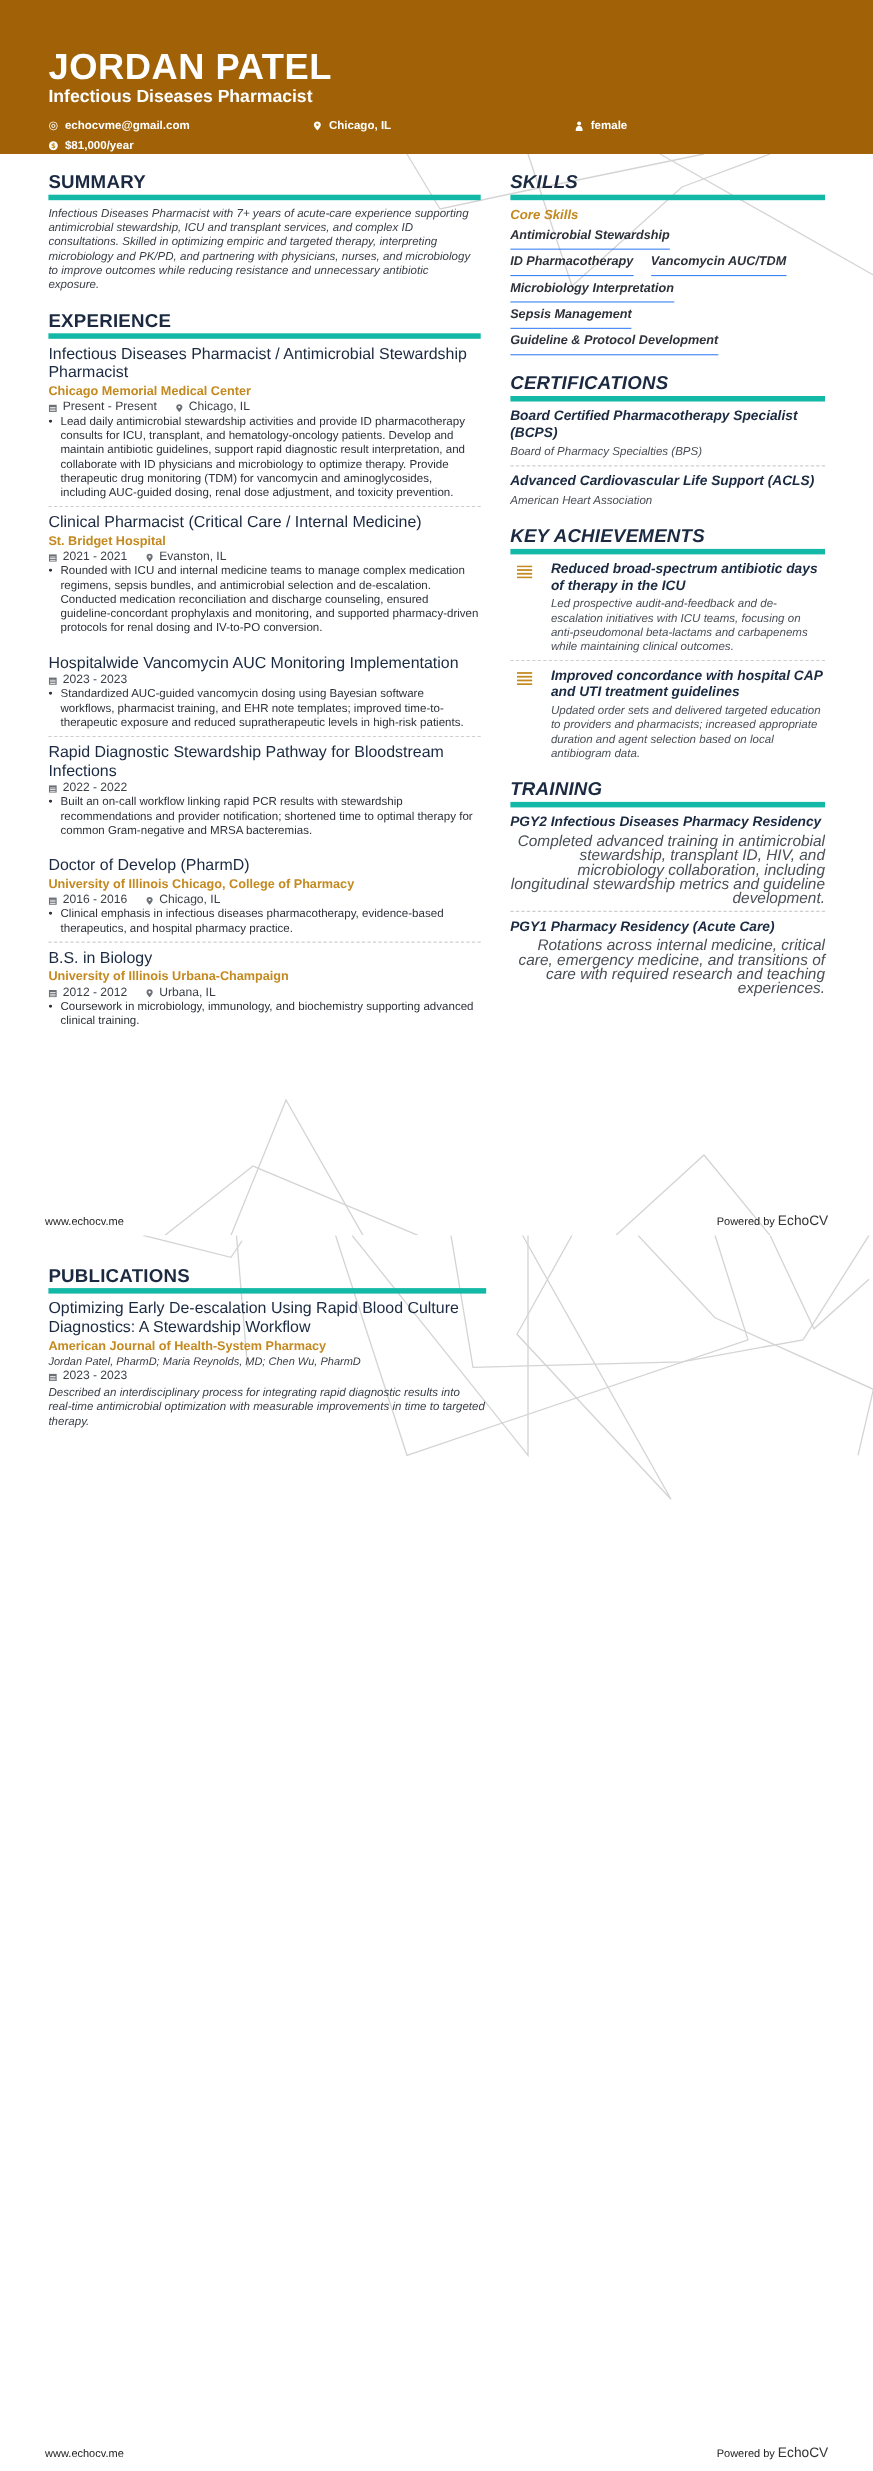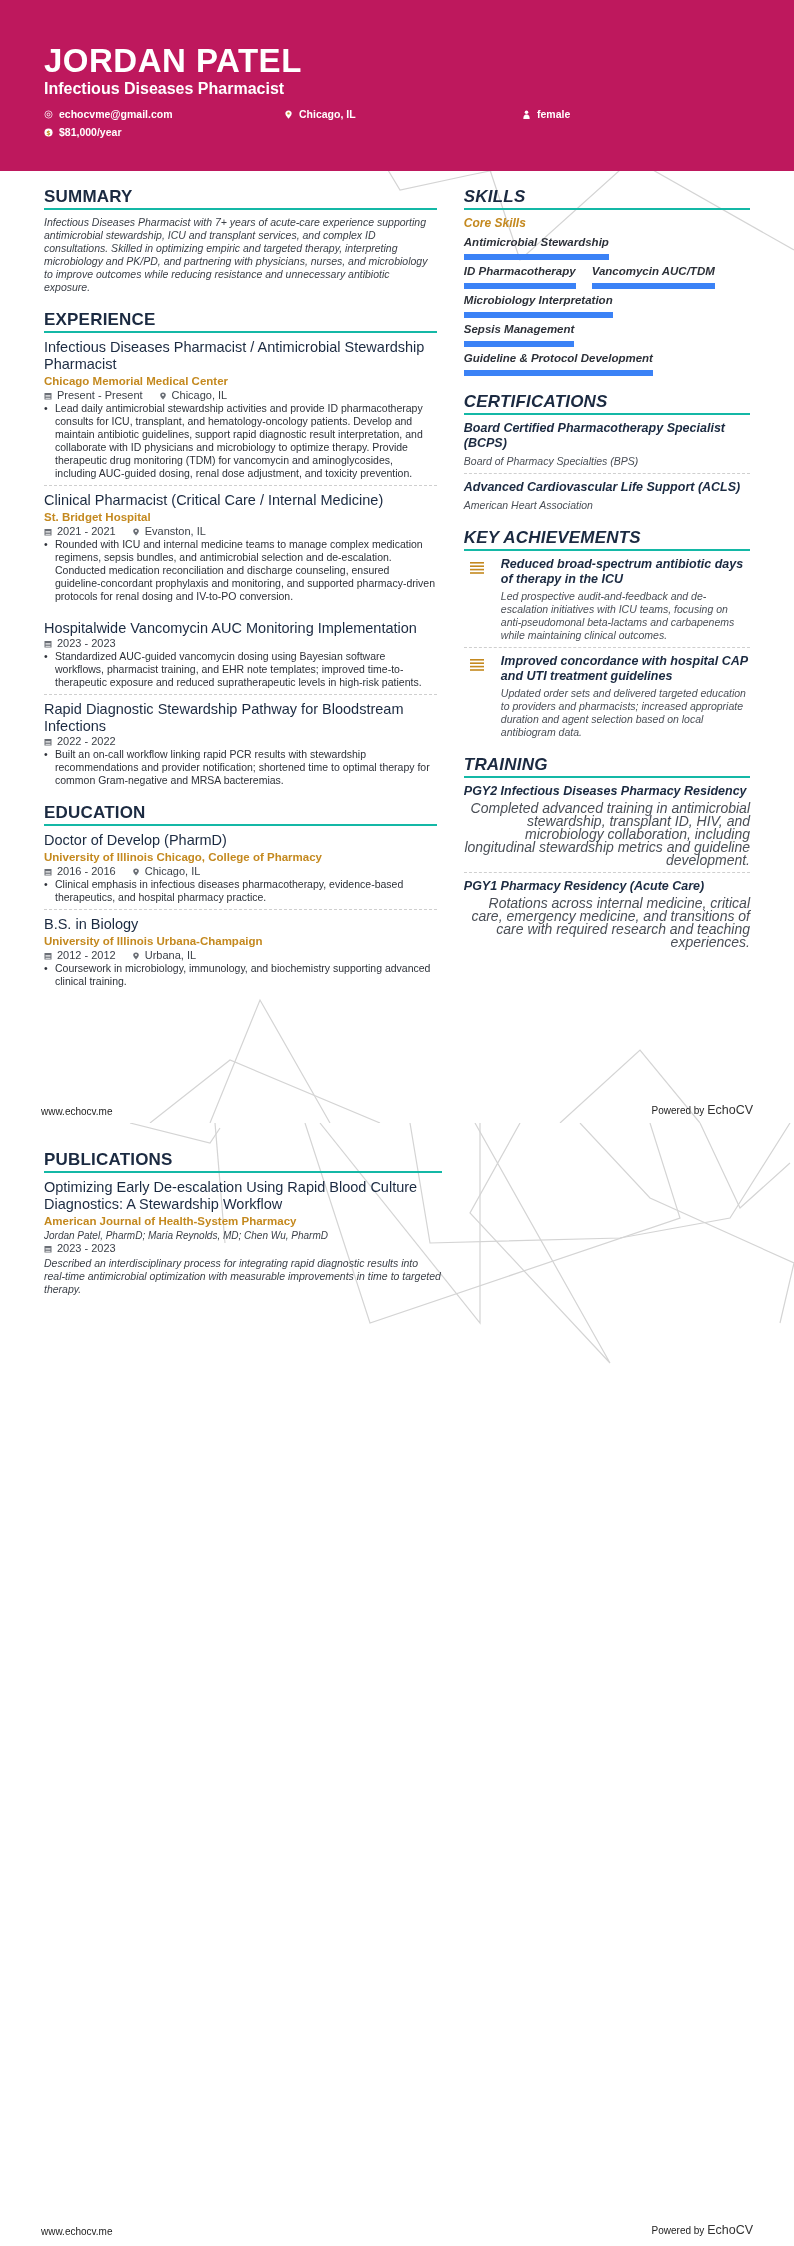--- a/index.html
+++ b/index.html
@@ -1,43 +1,43 @@
 <!DOCTYPE html>
 <html><head>
 <meta charset="utf-8">
 <style>
   * { box-sizing: border-box; margin: 0; padding: 0; }
   html, body { width: 794px; background: #ffffff; }
   body { font-family: "Liberation Sans", "DejaVu Sans", sans-serif; color: #1f2937; position: relative; }
   .page { position: relative; width: 794px; height: 1123px; overflow: hidden; background: #fff; }
   .page2 { position: relative; width: 794px; height: 1123px; overflow: hidden; background: #fff; }
   .bg-lines { position: absolute; left: 0; top: 0; width: 794px; height: 1123px; pointer-events: none; z-index: 0; }
-  .header { position: relative; z-index: 1; background: #be185d; height: 171px; padding: 44px 44px 0 44px; color: #fff; }
+  .header { position: relative; z-index: 1; background: #a16207; height: 140px; padding: 44px 44px 0 44px; color: #fff; }
   .name { font-size: 33px; font-weight: bold; letter-spacing: 0.5px; line-height: 34px; }
   .title { font-size: 16px; font-weight: bold; line-height: 20px; margin-top: 1px; }
   .contacts { display: grid; grid-template-columns: 240px 238px 200px; margin-top: 7px; row-gap: 2px; }
   .contact { display: flex; align-items: center; font-size: 10.5px; font-weight: bold; height: 16px; }
   .contact svg { width: 9px; height: 9px; margin-right: 6px; }
   .cols { position: relative; z-index: 1; display: flex; padding: 0 44px; margin-top: 17px; }
   .left { width: 398px; }
   .right { width: 290px; margin-left: 27px; font-style: italic; }
-  .sec-title { font-size: 17px; font-weight: bold; color: #1b2a41; line-height: 18px; padding-bottom: 2px; border-bottom: 2px solid #14b8a6; margin-bottom: 6px; letter-spacing: 0.2px; }
+  .sec-title { font-size: 17px; font-weight: bold; color: #1b2a41; line-height: 18px; padding-bottom: 2px; border-bottom: 5px solid #14b8a6; margin-bottom: 6px; letter-spacing: 0.2px; }
   .sec { margin-bottom: 17px; }
   .para { font-size: 10.5px; line-height: 13px; color: #3a3f47; font-style: italic; }
   .entry-title { font-size: 14.5px; color: #1b2a41; line-height: 17px; }
   .org { font-size: 11.5px; font-weight: bold; color: #c4891f; line-height: 15px; margin-top: 1px; }
   .meta { display: flex; align-items: center; font-size: 11px; color: #3a3f47; line-height: 13px; }
   .meta svg { width: 8px; height: 8px; margin-right: 5px; }
   .meta .loc { margin-left: 16px; display: flex; align-items: center; }
   .bullet { display: flex; font-size: 10.5px; line-height: 13px; color: #2d3139; }
   .bullet .dot { width: 11px; flex-shrink: 0; }
   .divider { border-top: 1px dashed #cfcfcf; margin: 5px 0 6px; }
   .skill-cat { font-size: 12px; font-weight: bold; color: #c4891f; line-height: 15px; }
   .skills { display: flex; flex-wrap: wrap; }
-  .skill { font-size: 11.5px; font-weight: bold; color: #2d3139; border-bottom: 6px solid #3b82f6; padding: 4px 0 5px; margin-right: 16px; line-height: 14px; margin-bottom: 0px; }
+  .skill { font-size: 11.5px; font-weight: bold; color: #2d3139; border-bottom: 1px solid #3b82f6; padding: 4px 0 5px; margin-right: 16px; line-height: 14px; margin-bottom: 0px; }
   .cert-name { font-size: 12.5px; font-weight: bold; color: #1b2a41; line-height: 15px; }
   .cert-org { font-size: 10.5px; color: #4a4f57; line-height: 14px; margin-top: 3px; }
   .ach { display: flex; }
   .ach-icon { width: 37px; flex-shrink: 0; padding-top: 3px; padding-left: 6px; }
   .ach-title { font-size: 12.5px; font-weight: bold; color: #1b2a41; line-height: 15px; }
   .ach-desc { font-size: 10.5px; color: #4a4f57; line-height: 13px; margin-top: 3px; }
   .train-title { font-size: 12.5px; font-weight: bold; color: #1b2a41; line-height: 15px; }
   .train-desc { font-size: 14px; color: #4a4f57; line-height: 13px; margin-top: 3px; text-align: right; }
   .footer { position: absolute; left: 0; width: 794px; display: flex; justify-content: space-between; padding: 0 41px; z-index: 1; align-items: flex-end; }
   .footer .site { font-size: 10px; color: #222; }
@@ -188,21 +188,20 @@
             <span>2022 - 2022</span>
           </div>
           <div class="bullet">
               <span class="dot">•</span>
               <span>Built an on-call workflow linking rapid PCR results with stewardship recommendations and provider notification; shortened time to optimal therapy for common Gram-negative and MRSA bacteremias.</span>
             </div>
         </div>
       </div>
 
       <div class="sec">
-        <div class="sec-title">EDUCATION</div>
         <div>
           <div class="entry-title">Doctor of Develop (PharmD)</div>
           <div class="org">University of Illinois Chicago, College of Pharmacy</div>
           <div class="meta">
             <svg viewBox="0 0 8 8">
                 <rect x="0.5" y="1" width="7" height="6.5" fill="#6b6f76"></rect>
                 <rect x="1.5" y="3" width="5" height="0.7" fill="#fff"></rect>
                 <rect x="1.5" y="4.5" width="5" height="0.7" fill="#fff"></rect>
                 <rect x="1.5" y="6" width="5" height="0.7" fill="#fff"></rect>
               </svg>

